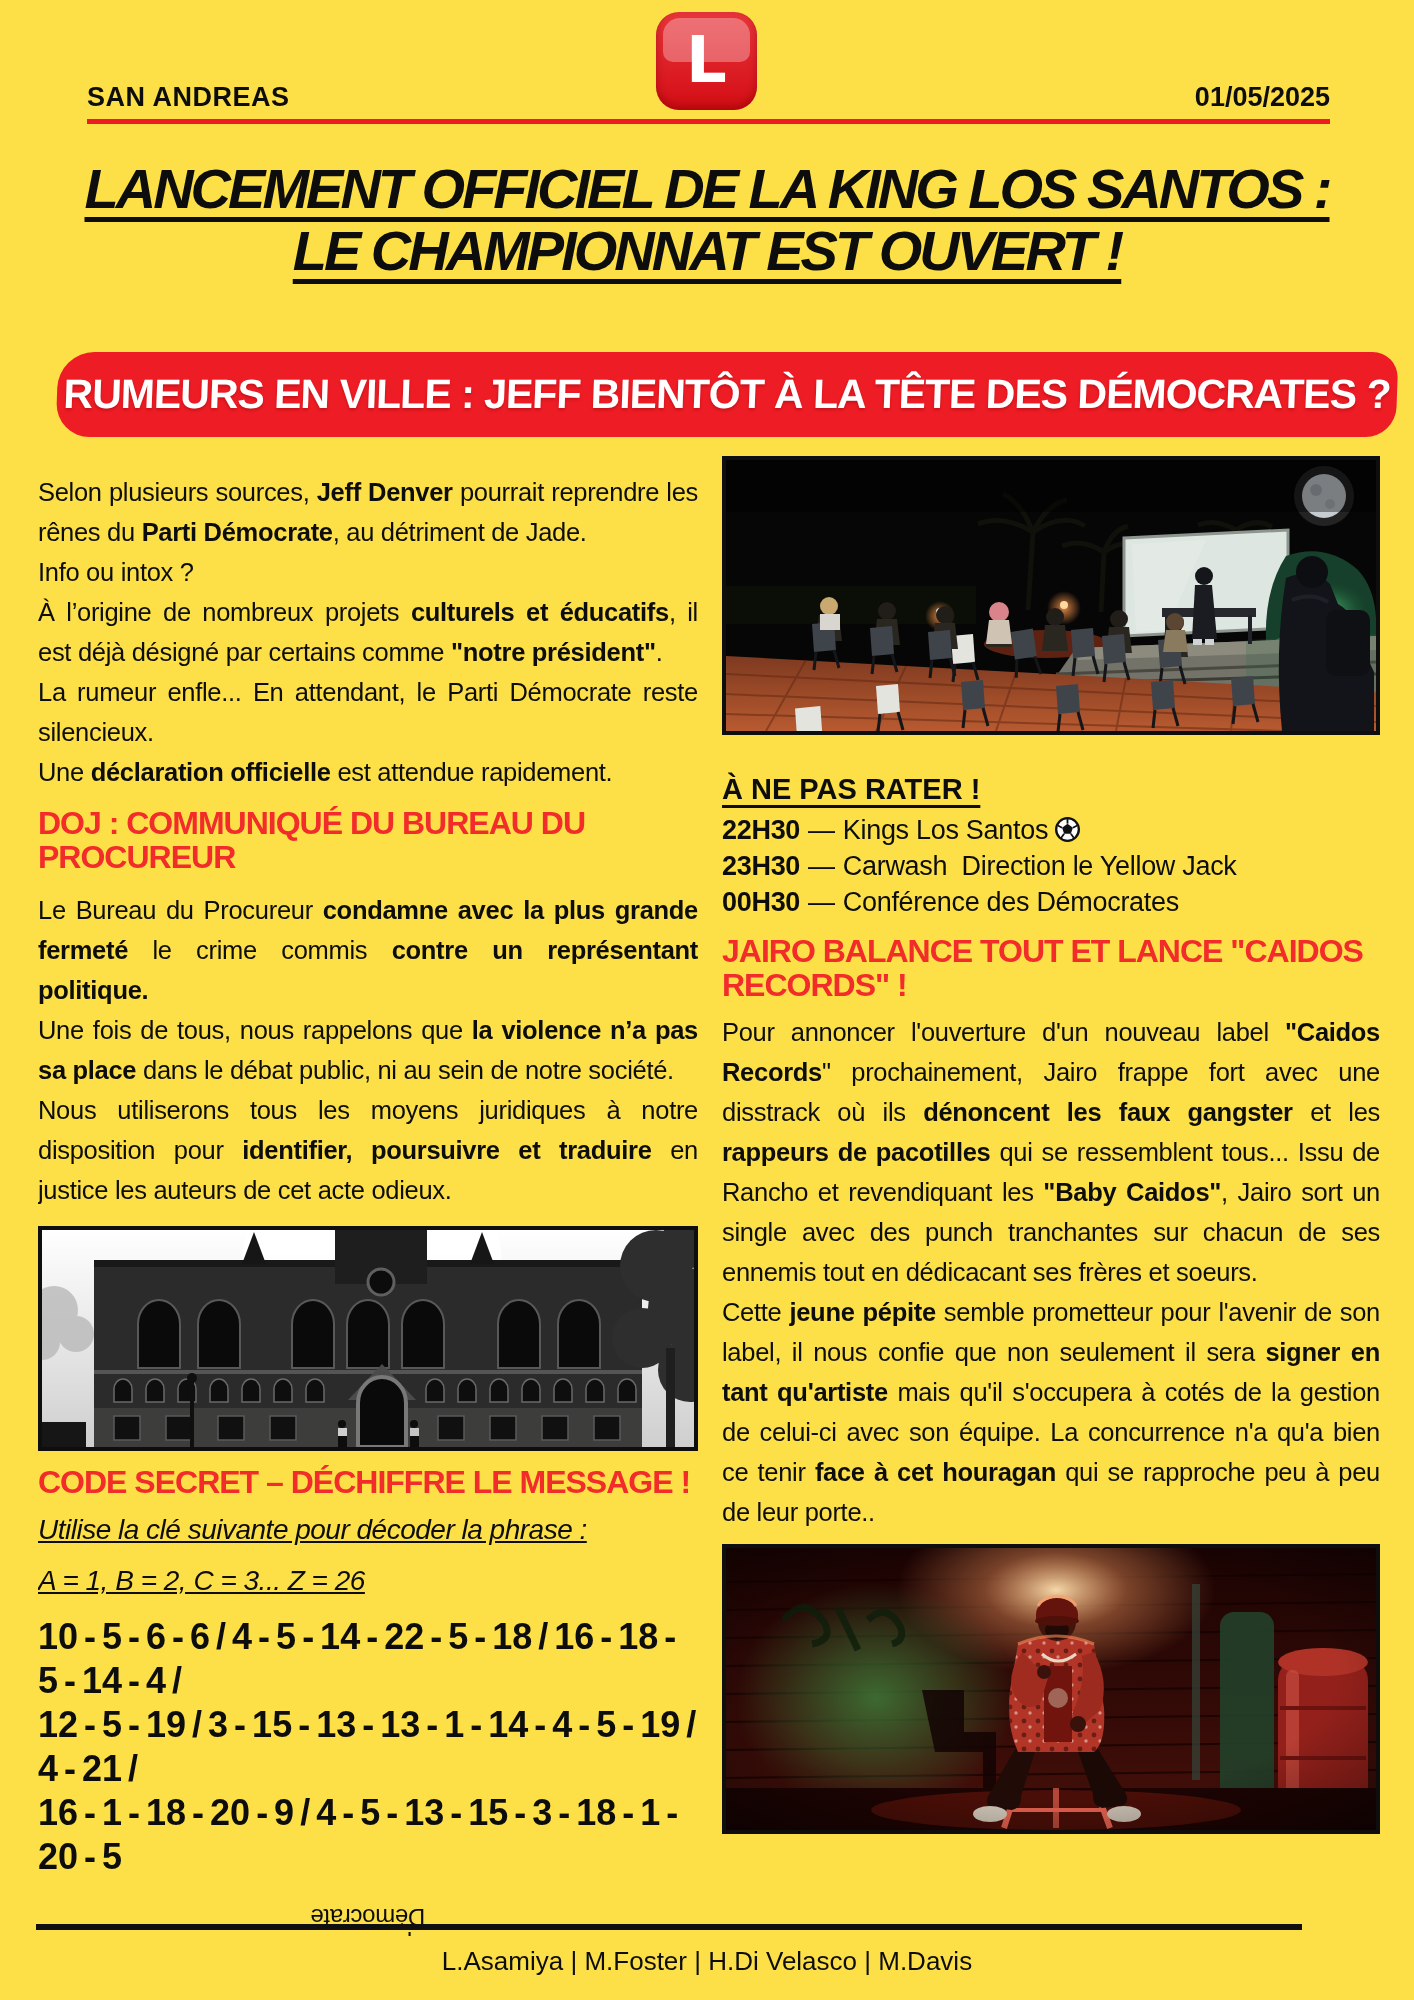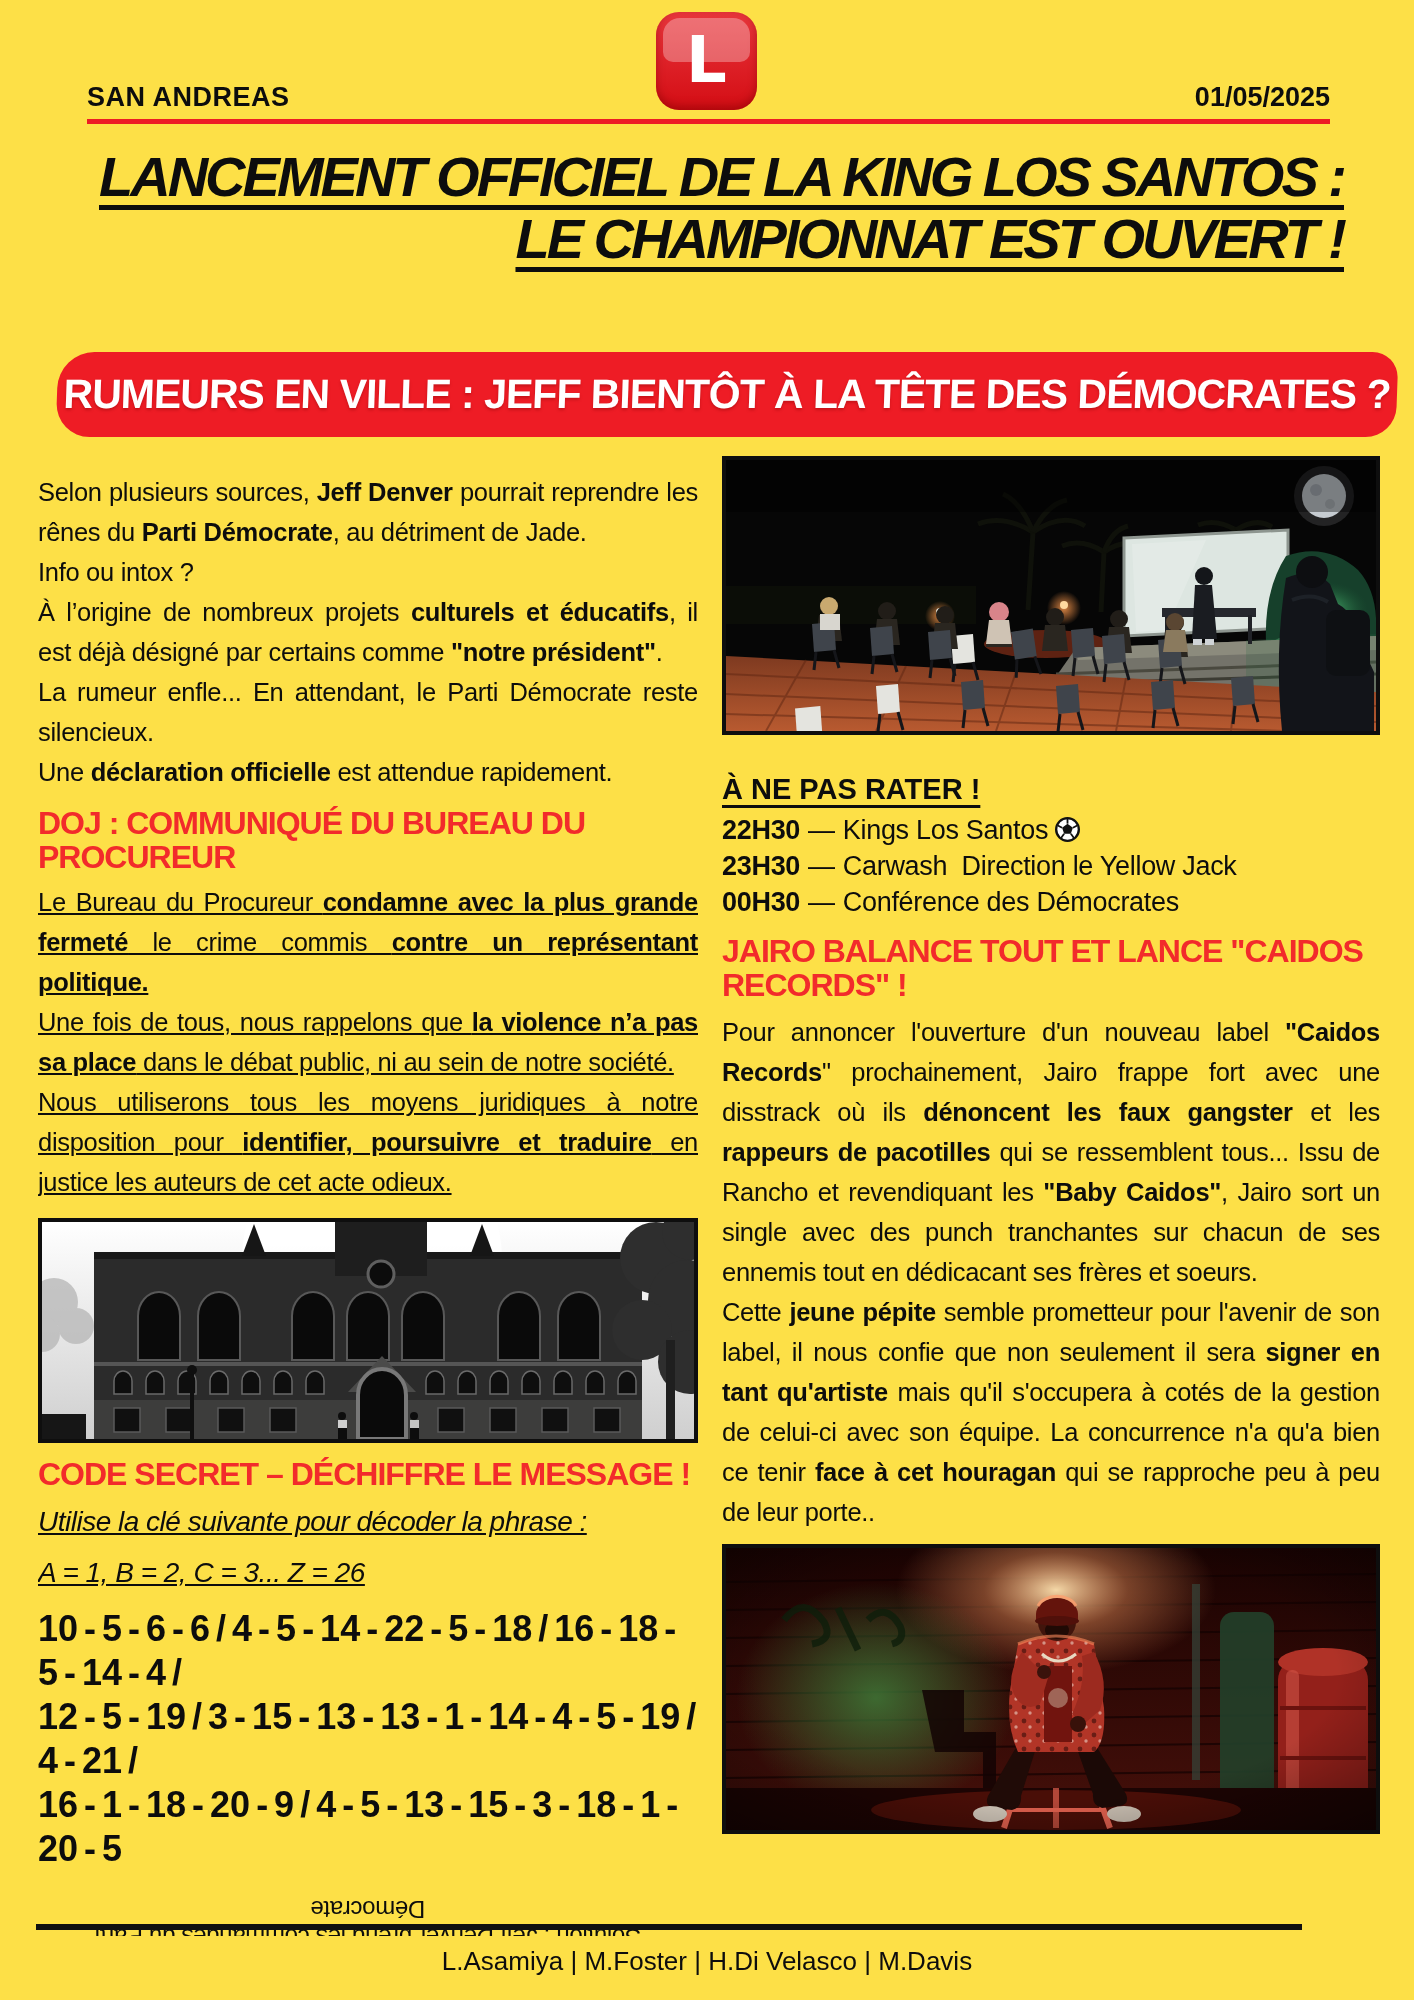--- a/index.html
+++ b/index.html
@@ -11,21 +11,21 @@
   .masthead-date{position:absolute;right:84px;top:82px;font-size:27px;font-weight:700;}
   .logo{position:absolute;left:656px;top:12px;width:101px;height:98px;border-radius:23px;
         background:linear-gradient(#e8363c,#d40d14);box-shadow:inset 0 -4px 8px rgba(120,0,0,.45);}
   .logo .gloss{position:absolute;left:7px;right:7px;top:6px;height:45%;
         background:rgba(255,255,255,.30);border-radius:17px 17px 10px 10px;}
   .logo .letter{position:absolute;inset:0;display:flex;align-items:center;justify-content:center;
         font-size:64px;font-weight:900;color:#fff;padding-bottom:2px;font-family:"DejaVu Sans",sans-serif;}
   .header-rule{position:absolute;left:87px;top:119px;width:1243px;height:5px;background:#ed1c24;}
 
   
-  .headline{position:absolute;left:70px;top:146px;width:1274px;margin:0;text-align:right;
+  .headline{position:absolute;left:70px;top:158px;width:1274px;margin:0;text-align:center;
         font-size:56px;line-height:62px;font-weight:700;font-style:italic;letter-spacing:-3px;
         font-stretch:condensed;
         text-decoration:underline;text-decoration-thickness:5px;text-underline-offset:9px;}
 
   
   .banner{position:absolute;left:57px;top:352px;width:1340px;height:85px;background:#ee1c25;
         border-radius:36px 26px 30px 34px;transform:skewX(-2deg);
         display:flex;align-items:center;justify-content:center;}
   .banner span{color:#fff;font-size:41px;font-weight:900;letter-spacing:-1px;font-stretch:condensed;
         text-shadow:0 2px 3px rgba(120,0,0,.35);white-space:nowrap;}
@@ -33,21 +33,21 @@
   
   .col-left{position:absolute;left:38px;top:472px;width:660px;height:1464px;overflow:hidden;}
   .col-right{position:absolute;left:722px;top:456px;width:658px;height:1464px;overflow:hidden;}
 
   .body p{margin:0;font-size:25.5px;line-height:40px;text-align:justify;letter-spacing:-0.3px;
         font-stretch:condensed;}
   .body b{font-weight:700;}
 
   h2.red{color:#f22b2b;font-size:32px;line-height:34px;font-weight:800;letter-spacing:-1px;
         margin:14px 0 8px;font-stretch:condensed;}
-  .doj-body{margin-top:8px;text-decoration:underline;}
+  .doj-body{margin-top:16px;}
 
   figure{margin:0;}
   .photo-frame{border:4px solid #0e0e0e;display:block;line-height:0;}
   .photo-frame svg{display:block;}
   .left-photo{margin-top:16px;}
   .right-photo-bottom{margin-top:12px;}
 
   .code-title{margin-top:22px;}
   .code-hint{font-size:28px;line-height:45px;font-style:italic;margin:6px 0 0;letter-spacing:-0.5px;text-decoration:underline;}
   .code-line{font-size:36px;font-weight:700;line-height:44px;margin:0;word-spacing:-4px;

